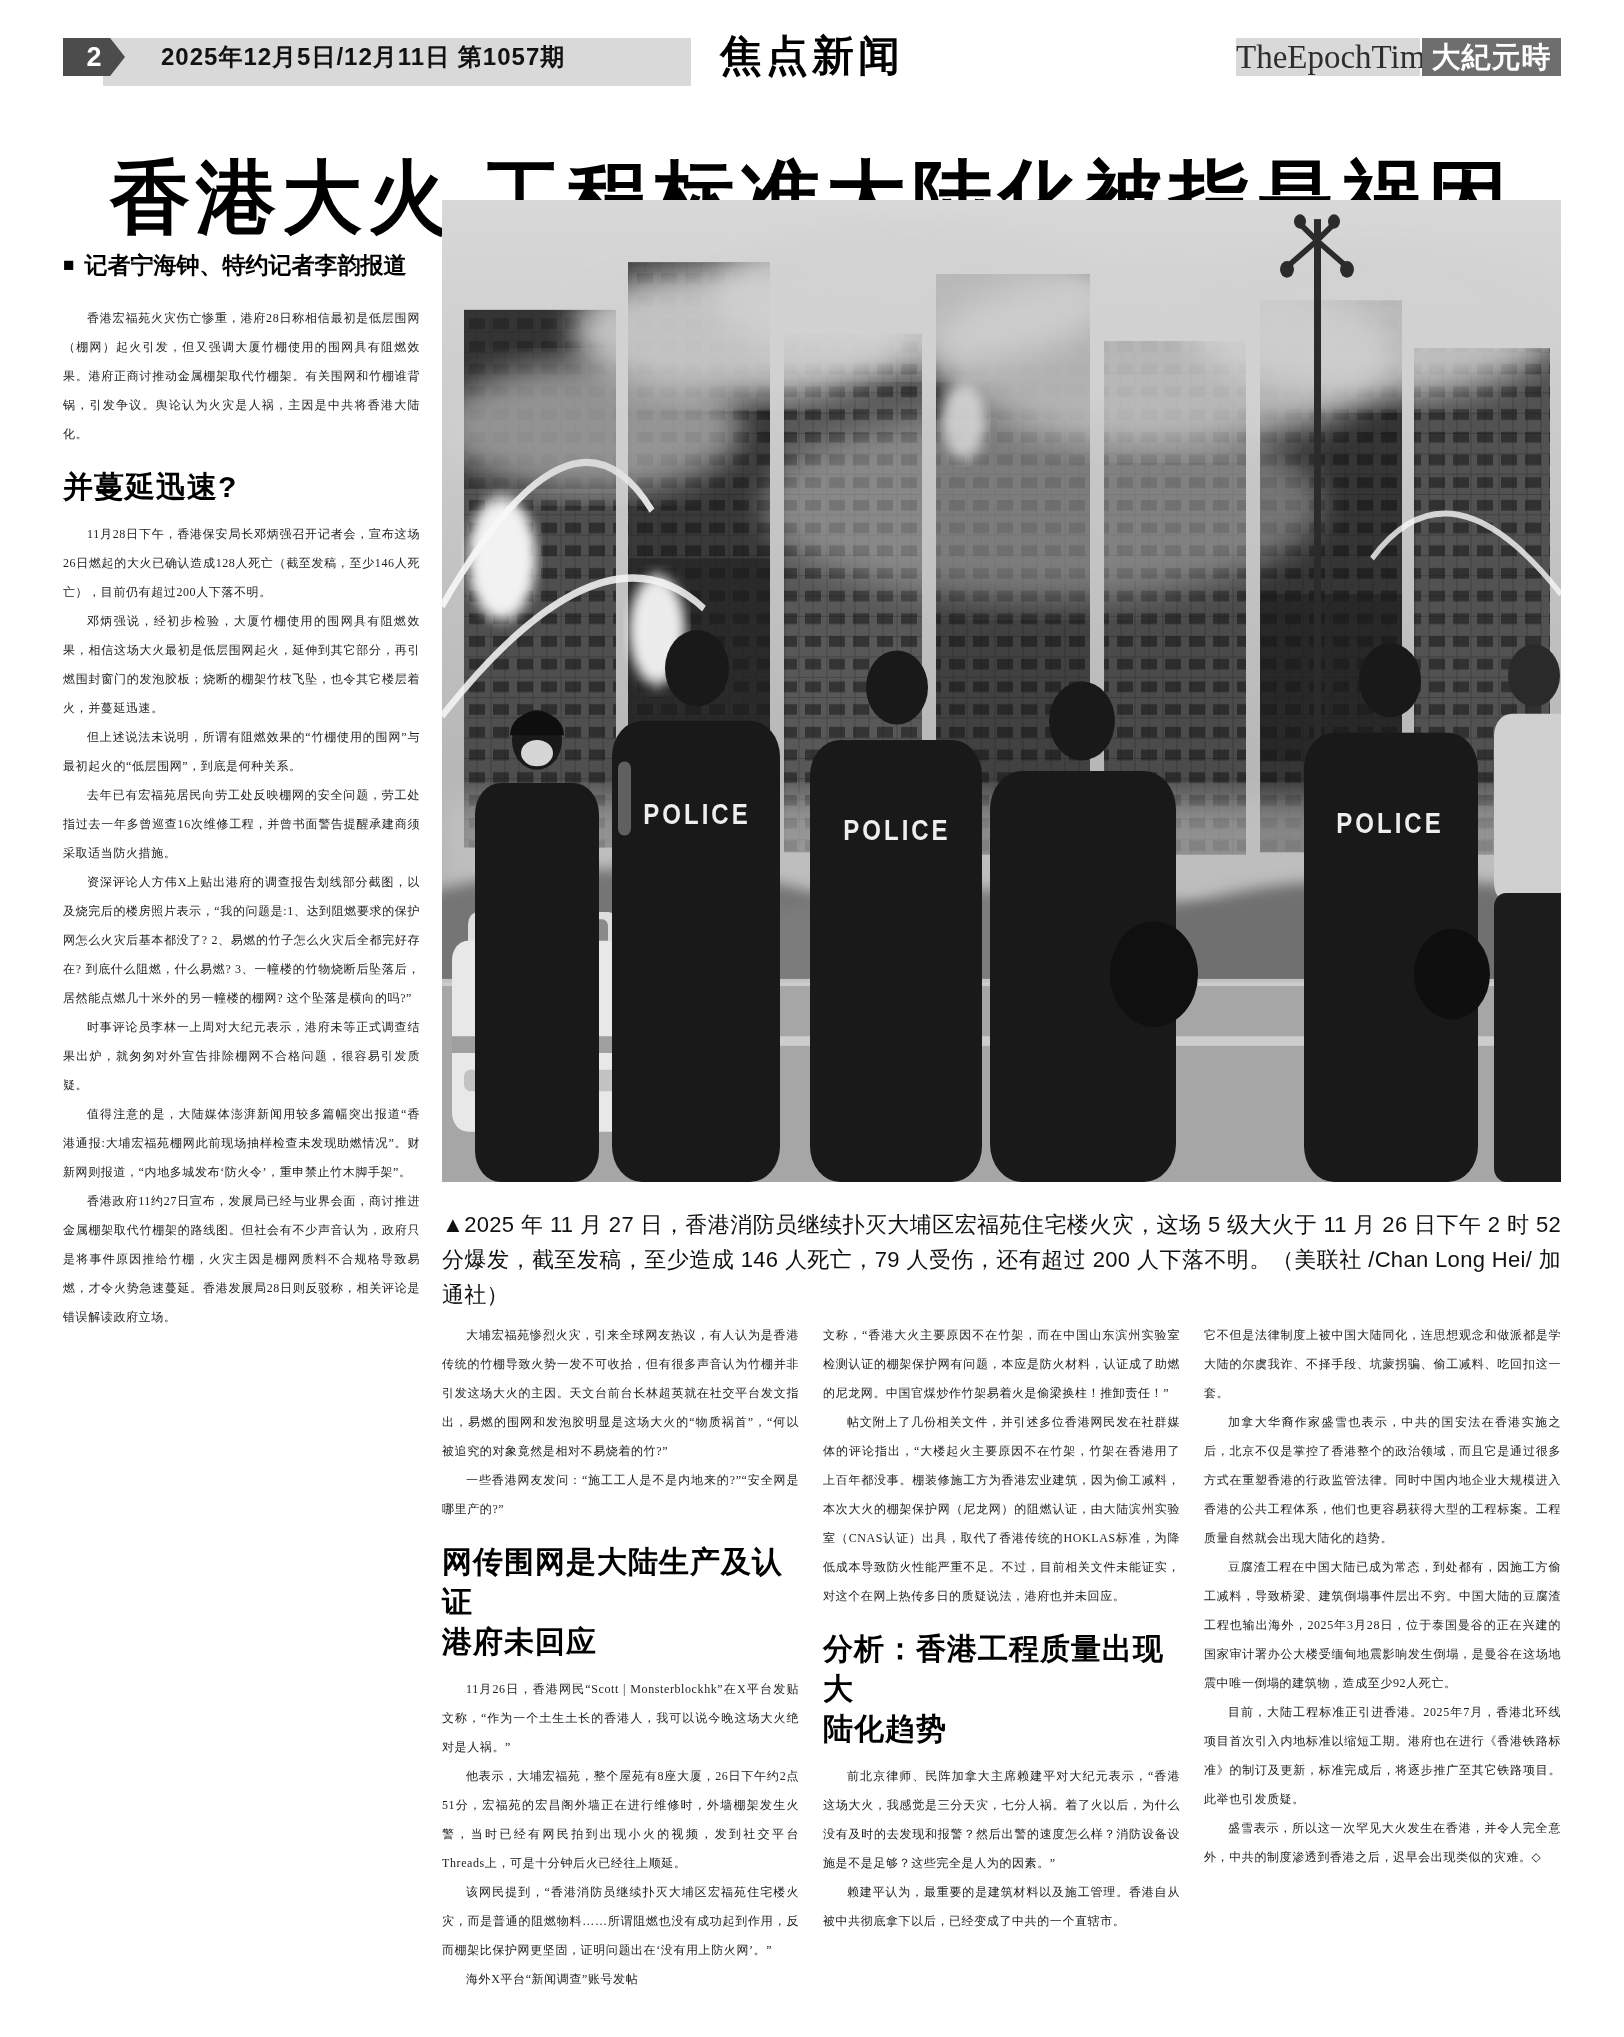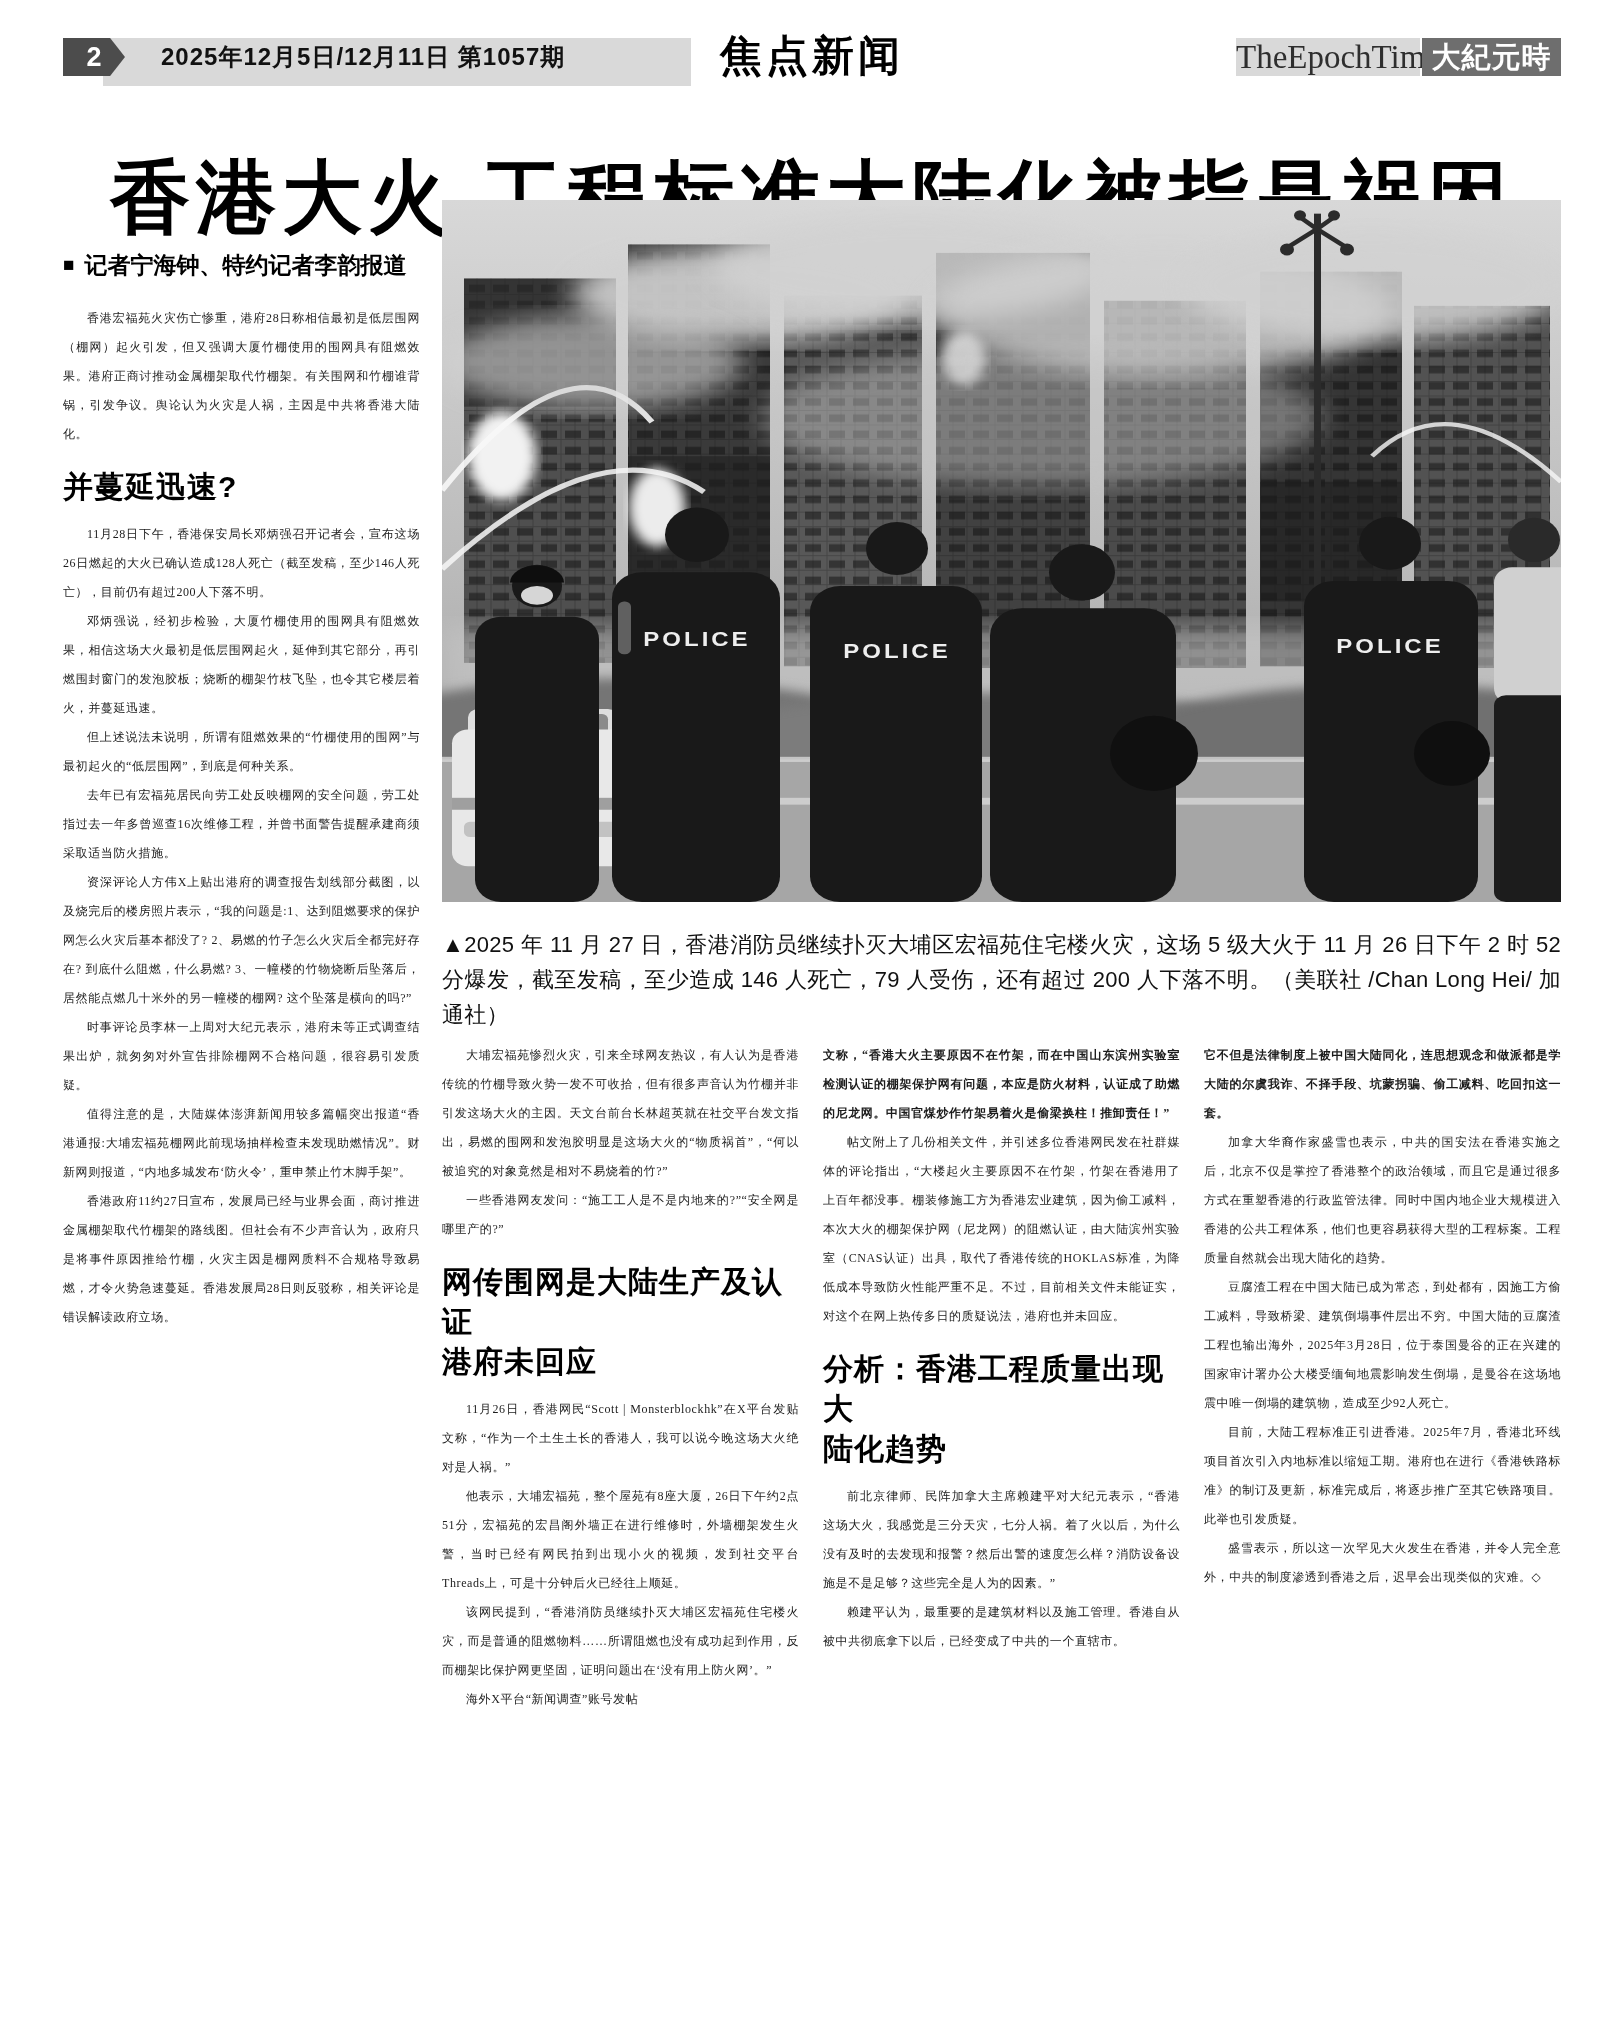--- a/index.html
+++ b/index.html
@@ -23,26 +23,26 @@
   .headline{position:absolute;top:98px;left:63px;width:1498px;text-align:center;
            font:900 80px/92px "Liberation Sans","DejaVu Sans",sans-serif;letter-spacing:6px;color:#000;white-space:nowrap;}
   
   .content{position:absolute;top:200px;left:63px;width:1498px;display:flex;gap:22px;}
   .col-first{width:357px;flex:none;}
   .main{width:1119px;flex:none;}
   .byline{margin:50px 0 24px;font:bold 23px/30px "Liberation Sans","DejaVu Sans",sans-serif;color:#000;
           display:flex;align-items:center;gap:10px;}
   .byline .sq{font-size:19px;}
   p.body{font-size:12px;line-height:29px;margin:0;text-align:justify;text-indent:2em;letter-spacing:.6px;}
-  p.body.cont{text-indent:0;font-weight:bold;}
+  p.body.cont{text-indent:0;}
   .colhead{font:bold 30px/40px "Liberation Sans","DejaVu Sans",sans-serif;color:#000;
            margin:18px 0 13px;letter-spacing:1px;}
   .colhead span{display:block;}
   
-  .photo-figure{width:1119px;height:702px;overflow:hidden;background:#b5b5b5;text-decoration:underline;}
+  .photo-figure{width:1119px;height:982px;overflow:hidden;background:#b5b5b5;text-decoration:underline;}
   .photo-figure svg{display:block;width:100%;height:100%;}
   .caption{margin-top:25px;font:22px/35px "Liberation Sans","DejaVu Sans",sans-serif;color:#111;
            text-align:justify;letter-spacing:.3px;font-weight:500;}
   .cols{display:flex;gap:24px;margin-top:9px;}
   .subcol{width:357px;flex:none;}
 </style>
 </head>
 <body>
 
 <div class="page">

